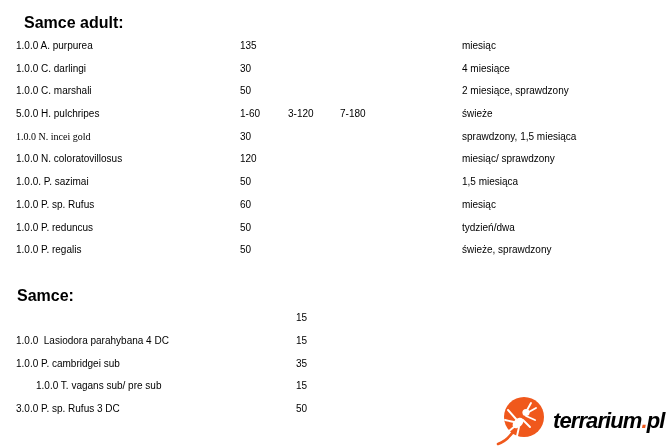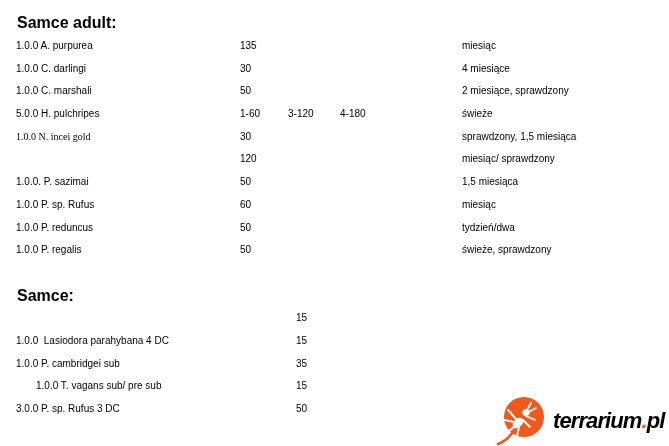--- a/index.html
+++ b/index.html
@@ -38,50 +38,51 @@
   .logo-text .dot{color:#F0581C;}
 </style>
 </head>
 <body>
 
 <div class="page">
 
   <div id="listing">
       <div class="section">
         <div class="line">
-          <span class="cell heading-cell" style="left: 17px;">Samce adult:</span>
+          <span class="cell heading-cell" style="left: 24px;">Samce adult:</span>
         </div>
         <div class="line">
           <span class="cell" style="left: 16px;">1.0.0 A. purpurea</span>
           <span class="cell" style="left: 240px;">135</span>
           <span class="cell" style="left: 462px;">miesiąc</span>
         </div>
         <div class="line">
           <span class="cell" style="left: 16px;">1.0.0 C. darlingi</span>
           <span class="cell" style="left: 240px;">30</span>
           <span class="cell" style="left: 462px;">4 miesiące</span>
         </div>
         <div class="line">
           <span class="cell" style="left: 16px;">1.0.0 C. marshali</span>
           <span class="cell" style="left: 240px;">50</span>
           <span class="cell" style="left: 462px;">2 miesiące, sprawdzony</span>
         </div>
         <div class="line">
           <span class="cell" style="left: 16px;">5.0.0 H. pulchripes</span>
           <span class="cell" style="left: 240px;">1-60</span>
           <span class="cell" style="left: 288px;">3-120</span>
-          <span class="cell" style="left: 340px;">4-180</span>
+          <span class="cell" style="left: 340px;">7-180</span>
           <span class="cell" style="left: 462px;">świeże</span>
         </div>
         <div class="line">
           <span class="cell" style="left: 16px; font-family: Liberation Serif, serif;">1.0.0 N. incei gold</span>
           <span class="cell" style="left: 240px;">30</span>
           <span class="cell" style="left: 462px;">sprawdzony, 1,5 miesiąca</span>
         </div>
         <div class="line">
+          <span class="cell" style="left: 16px;">1.0.0 N. coloratovillosus</span>
           <span class="cell" style="left: 240px;">120</span>
           <span class="cell" style="left: 462px;">miesiąc/ sprawdzony</span>
         </div>
         <div class="line">
           <span class="cell" style="left: 16px;">1.0.0. P. sazimai</span>
           <span class="cell" style="left: 240px;">50</span>
           <span class="cell" style="left: 462px;">1,5 miesiąca</span>
         </div>
         <div class="line">
           <span class="cell" style="left: 16px;">1.0.0 P. sp. Rufus</span>

